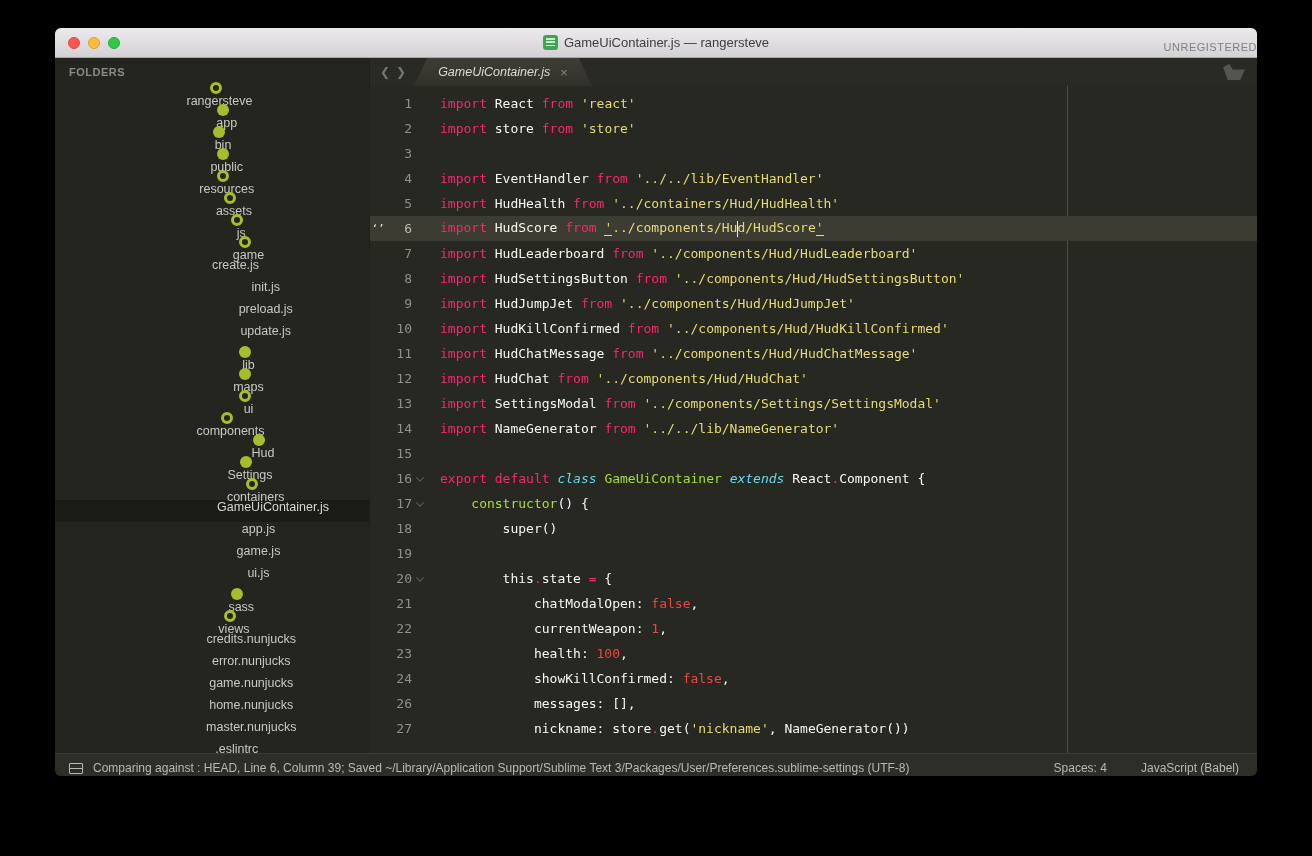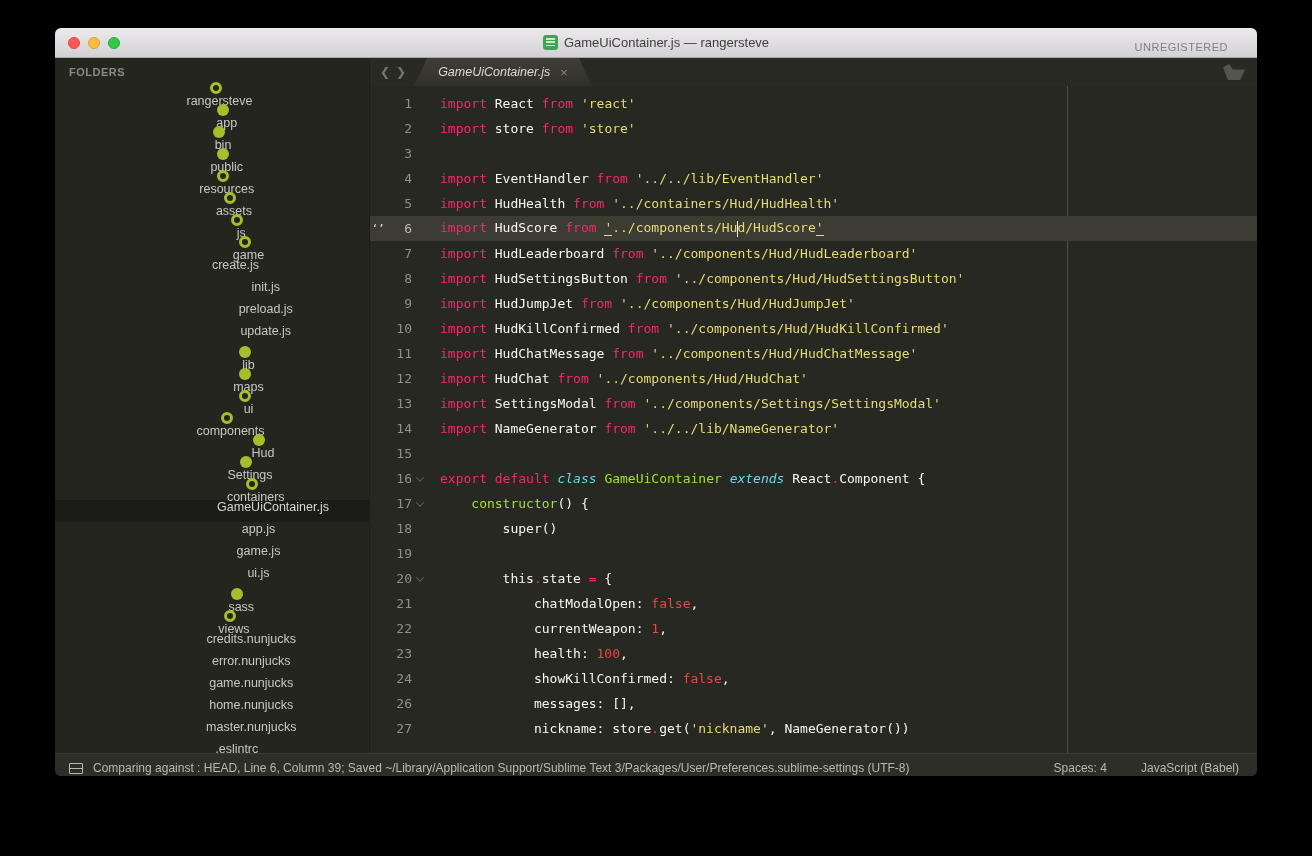--- a/index.html
+++ b/index.html
@@ -18,21 +18,21 @@
   .tl { width:12px; height:12px; border-radius:50%; }
   .tl.red    { background:#fc5753; border:1px solid #df4744; }
   .tl.yellow { background:#fdbc40; border:1px solid #de9f34; }
   .tl.green  { background:#33c748; border:1px solid #27aa35; }
   .title-wrap { display:flex; align-items:center; gap:6px; }
   .doc-icon { width:15px; height:15px; border-radius:3px; background:#3fa554;
               position:relative; }
   .doc-icon::after { content:""; position:absolute; left:3px; top:3px; right:3px; bottom:3px;
               background:repeating-linear-gradient(#cfe8d2 0 1.5px, transparent 1.5px 3.5px); }
   .title-text { font-size:13px; color:#3e3e3e; }
-  .license { position:absolute; right:29px; font-size:11px; color:#808080; letter-spacing:.5px;margin-top:8px; }
+  .license { position:absolute; right:0; font-size:11px; color:#808080; letter-spacing:.5px;margin-top:8px; }
 
   
   .main { display:flex; height:695px; }
 
   
   .sidebar { width:315px; background:#252520; border-right:1px solid #1e1e1a;
              overflow:hidden; flex:none; }
   .side-header { font-size:11px; font-weight:bold; color:#8b8b85; letter-spacing:.5px;
                  padding:8px 0 4px 14px; }
   .tree-row { height:22px; display:flex; align-items:center; font-size:12.5px;

